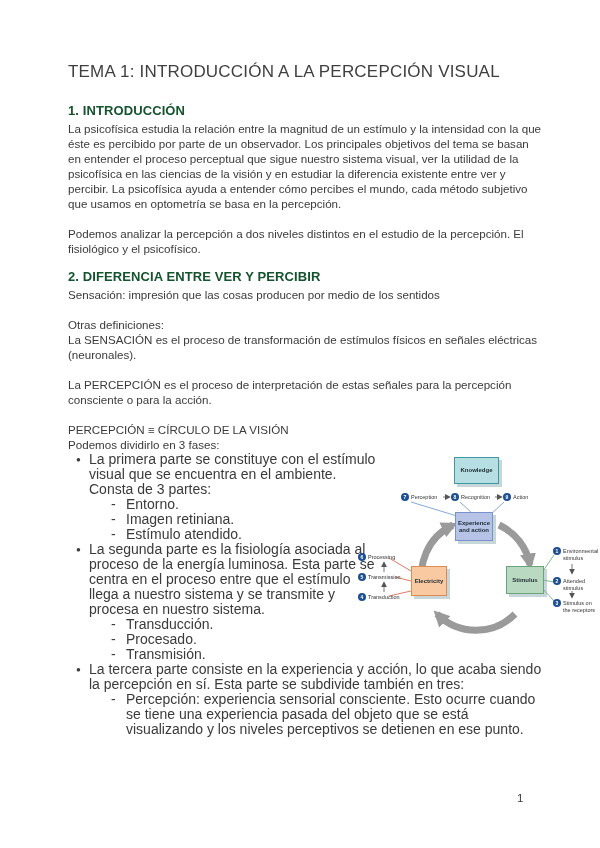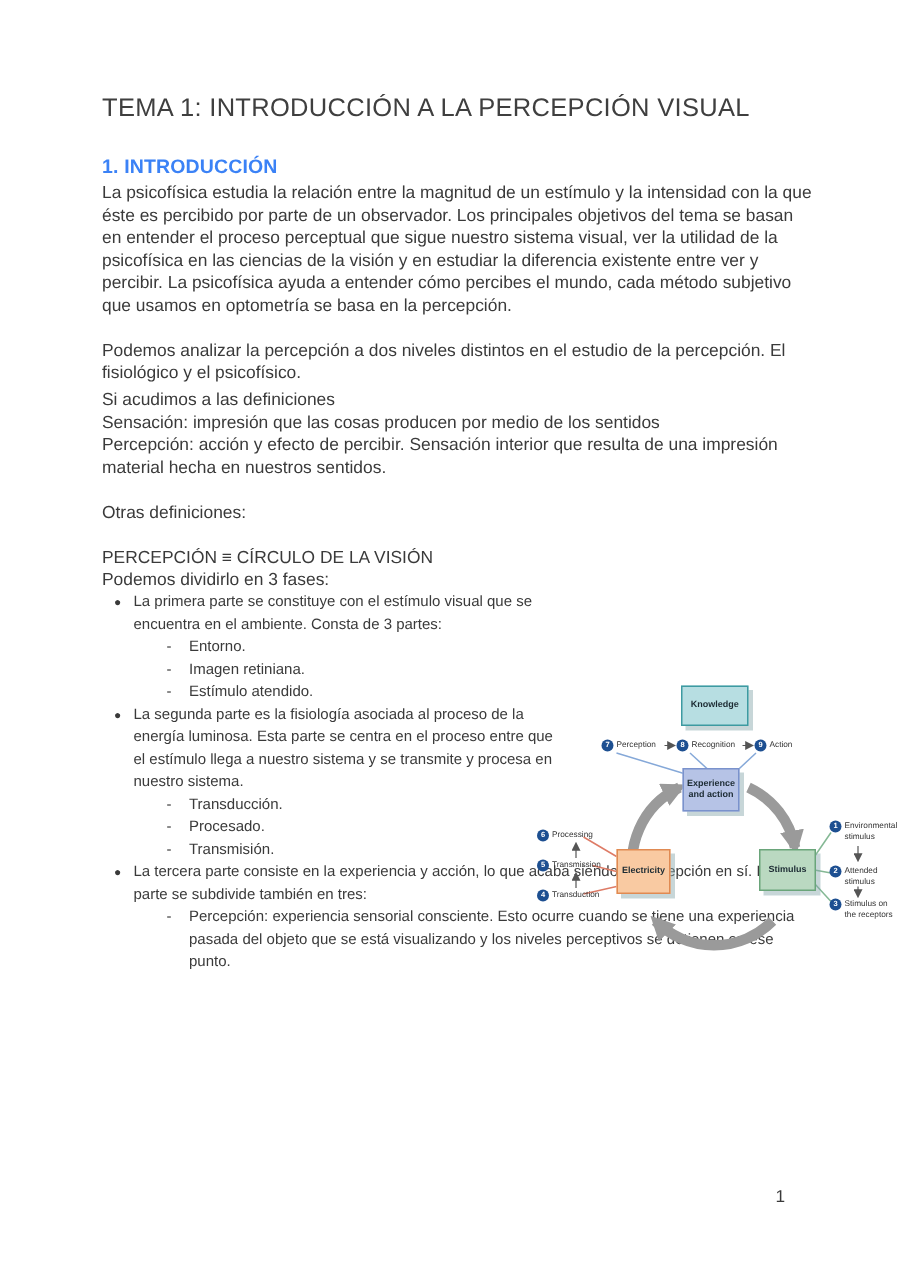--- a/index.html
+++ b/index.html
@@ -12,27 +12,27 @@
     overflow:hidden;
     margin:0 auto;
   }
   .content{position:absolute;left:68px;top:0;width:474px;}
   .doc-title{
     margin:62px 0 0 0;
     font-size:17px;font-weight:400;color:#3f3f3f;letter-spacing:.2px;
   }
   .h-orange{
     margin:21px 0 0 0;
-    font-size:13px;font-weight:bold;color:#3b82f6;letter-spacing:.1px;
+    font-size:13px;font-weight:bold;color:#14532d;letter-spacing:.1px;
   }
   .body-txt{font-size:11.6px;line-height:15px;margin:0;}
   .mt{margin-top:15px;}
   .mt-s{margin-top:3px;}
   ul{list-style:none;margin:0;padding:0;}
-  li{position:relative;font-size:10px;line-height:15px;}
+  li{position:relative;font-size:14px;line-height:15px;}
   li.b{padding-left:21px;}
   li.b::before{content:"\25CF";position:absolute;left:8px;top:0;font-size:8px;line-height:15px;color:#3a3a3a;}
   li.sub{padding-left:58px;}
   li.sub::before{content:"-";position:absolute;left:43px;top:0;color:#3a3a3a;}
   .narrow{width:288px;}
   .pagenum{position:absolute;left:517px;top:792px;font-size:11.5px;color:#3a3a3a;}
 
   
   .diagram{position:absolute;left:353px;top:450px;width:247px;height:215px;}
   .diagram svg{position:absolute;left:0;top:0;}
@@ -60,30 +60,31 @@
 <div class="page">
 
   <div class="content">
 
     <h1 class="doc-title">TEMA 1: INTRODUCCIÓN A LA PERCEPCIÓN VISUAL</h1>
 
     <h2 class="h-orange">1. INTRODUCCIÓN</h2>
     <p class="body-txt mt-s">La psicofísica estudia la relación entre la magnitud de un estímulo y la intensidad con la que éste es percibido por parte de un observador. Los principales objetivos del tema se basan en entender el proceso perceptual que sigue nuestro sistema visual, ver la utilidad de la psicofísica en las ciencias de la visión y en estudiar la diferencia existente entre ver y percibir. La psicofísica ayuda a entender cómo percibes el mundo, cada método subjetivo que usamos en optometría se basa en la percepción.</p>
     <p class="body-txt mt">Podemos analizar la percepción a dos niveles distintos en el estudio de la percepción. El fisiológico y el psicofísico.</p>
 
+    <h2 class="h-orange" style="margin-top:13px;">2. DIFERENCIA ENTRE VER Y PERCIBIR</h2>
     <div class="body-txt mt-s">
-      <div>Si acudimos a las definiciones</div>
       <div>Sensación: impresión que las cosas producen por medio de los sentidos</div>
-      <div>Percepción: acción y efecto de percibir. Sensación interior que resulta de una impresión material hecha en nuestros sentidos.</div>
     </div>
 
     <div class="body-txt mt">
       <div>Otras definiciones:</div>
+      <div>La SENSACIÓN es el proceso de transformación de estímulos físicos en señales eléctricas (neuronales).</div>
     </div>
 
+    <p class="body-txt mt">La PERCEPCIÓN es el proceso de interpretación de estas señales para la percepción consciente o para la acción.</p>
 
     <p class="body-txt mt">PERCEPCIÓN ≡ CÍRCULO DE LA VISIÓN</p>
     <p class="body-txt">Podemos dividirlo en 3 fases:</p>
 
     <ul>
       <li class="b narrow">La primera parte se constituye con el estímulo visual que se encuentra en el ambiente. Consta de 3 partes:</li>
       <li class="sub">Entorno.</li>
       <li class="sub">Imagen retiniana.</li>
       <li class="sub">Estímulo atendido.</li>
       <li class="b narrow">La segunda parte es la fisiología asociada al proceso de la energía luminosa. Esta parte se centra en el proceso entre que el estímulo llega a nuestro sistema y se transmite y procesa en nuestro sistema.</li>

